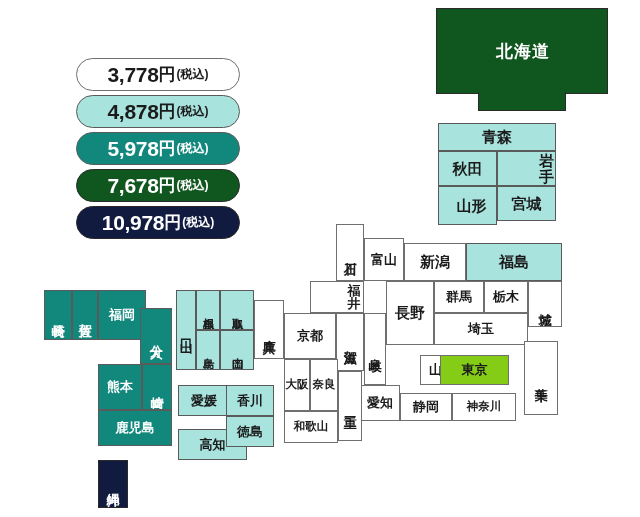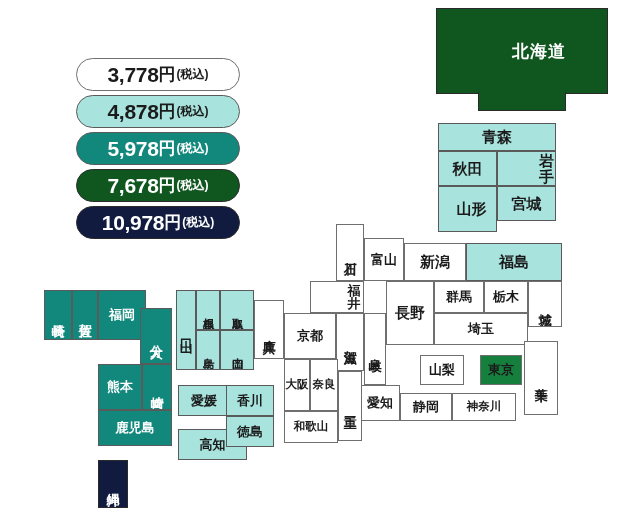--- a/index.html
+++ b/index.html
@@ -111,21 +111,21 @@
   #hokkaido-foot {
     position: absolute;
     left: 42px; top: 84px;
     width: 88px; height: 19px;
     box-sizing: border-box;
     border: 1.5px solid #2a2a2a;
     border-top: none;
   }
   #hokkaido-label {
     position: absolute;
-    left: 17px; top: 0;
+    left: 1px; top: 0;
     width: 172px; height: 86px;
     display: flex; align-items: center; justify-content: center;
     font-size: 17px; font-weight: 700; color: #ffffff;
     letter-spacing: 1px;
   }
 </style>
 </head>
 <body>
 
 <div id="stage">
@@ -166,21 +166,21 @@
     </div>
   <div class="pref tx-dark" style="left: 438px; top: 123px; width: 118px; height: 28px; background: rgb(168, 227, 221); border-color: rgb(90, 90, 90);">
         <span class="lab">青森</span>
       </div>
       <div class="pref tx-dark" style="left: 438px; top: 151px; width: 59px; height: 35px; background: rgb(168, 227, 221); border-color: rgb(90, 90, 90);">
         <span class="lab">秋田</span>
       </div>
       <div class="pref tx-dark" style="left: 497px; top: 151px; width: 59px; height: 35px; background: rgb(168, 227, 221); border-color: rgb(90, 90, 90); padding-left: 40px;">
         <span class="lab">岩手</span>
       </div>
-      <div class="pref tx-dark" style="left: 438px; top: 186px; width: 59px; height: 46px; background: rgb(168, 227, 221); border-color: rgb(90, 90, 90); padding-left: 8px;">
+      <div class="pref tx-dark" style="left: 438px; top: 186px; width: 59px; height: 39px; background: rgb(168, 227, 221); border-color: rgb(90, 90, 90); padding-left: 8px;">
         <span class="lab">山形</span>
       </div>
       <div class="pref tx-dark" style="left: 497px; top: 186px; width: 59px; height: 35px; background: rgb(168, 227, 221); border-color: rgb(90, 90, 90);">
         <span class="lab">宮城</span>
       </div>
       <div class="pref tx-dark" style="left: 466px; top: 243px; width: 96px; height: 38px; background: rgb(168, 227, 221); border-color: rgb(90, 90, 90);">
         <span class="lab">福島</span>
       </div>
       <div class="pref tx-dark" style="left: 404px; top: 243px; width: 62px; height: 38px; background: rgb(255, 255, 255); border-color: rgb(111, 111, 111);">
         <span class="lab">新潟</span>
@@ -211,21 +211,21 @@
       </div>
       <div class="pref v small tx-dark" style="left: 364px; top: 313px; width: 22px; height: 72px; background: rgb(255, 255, 255); border-color: rgb(111, 111, 111);">
         <span class="lab">岐阜</span>
       </div>
       <div class="pref v small tx-dark" style="left: 336px; top: 313px; width: 28px; height: 58px; background: rgb(255, 255, 255); border-color: rgb(111, 111, 111);">
         <span class="lab">滋賀</span>
       </div>
       <div class="pref small tx-dark" style="left: 420px; top: 355px; width: 44px; height: 30px; background: rgb(255, 255, 255); border-color: rgb(111, 111, 111);">
         <span class="lab">山梨</span>
       </div>
-      <div class="pref small tx-dark" style="left: 480px; top: 355px; width: 42px; height: 30px; background: #15803d; border-color: rgb(111, 111, 111);">
+      <div class="pref small tx-dark" style="left: 440px; top: 355px; width: 69px; height: 30px; background: #84cc16; border-color: rgb(111, 111, 111);">
         <span class="lab">東京</span>
       </div>
       <div class="pref v small tx-dark" style="left: 524px; top: 341px; width: 34px; height: 74px; background: rgb(255, 255, 255); border-color: rgb(111, 111, 111);">
         <span class="lab">千葉</span>
       </div>
       <div class="pref xsmall tx-dark" style="left: 452px; top: 393px; width: 64px; height: 28px; background: rgb(255, 255, 255); border-color: rgb(111, 111, 111);">
         <span class="lab">神奈川</span>
       </div>
       <div class="pref small tx-dark" style="left: 400px; top: 393px; width: 52px; height: 28px; background: rgb(255, 255, 255); border-color: rgb(111, 111, 111);">
         <span class="lab">静岡</span>

